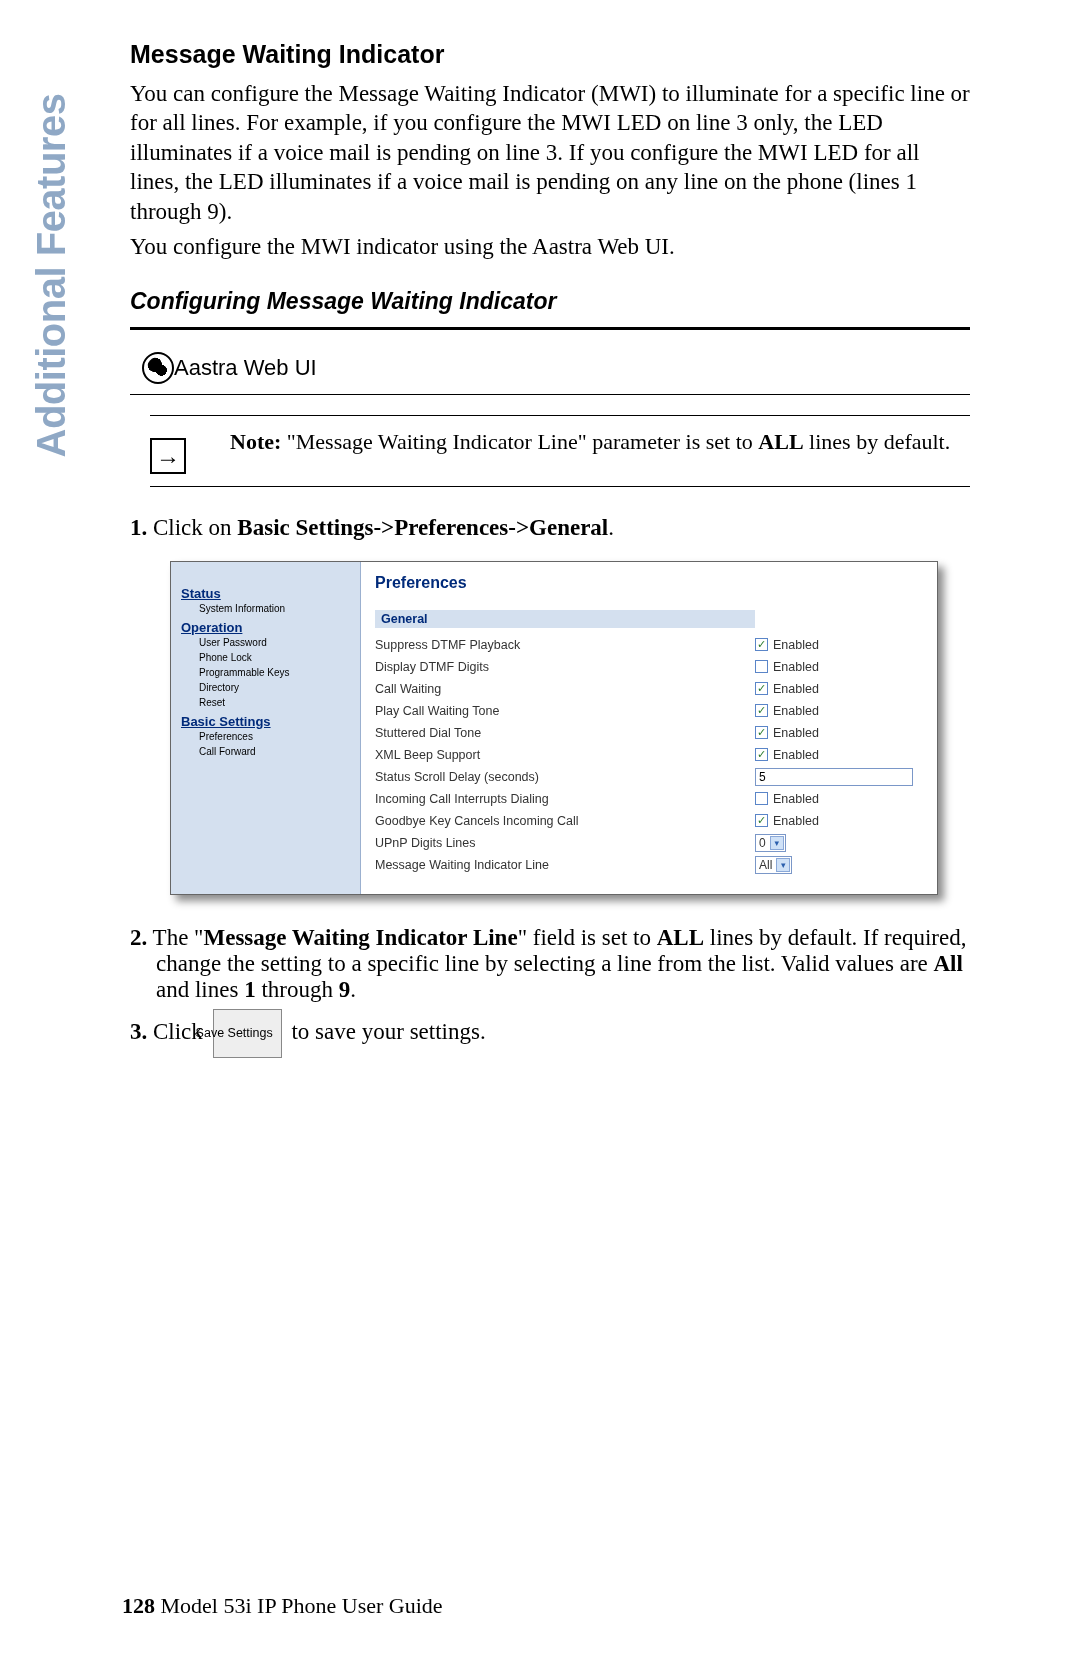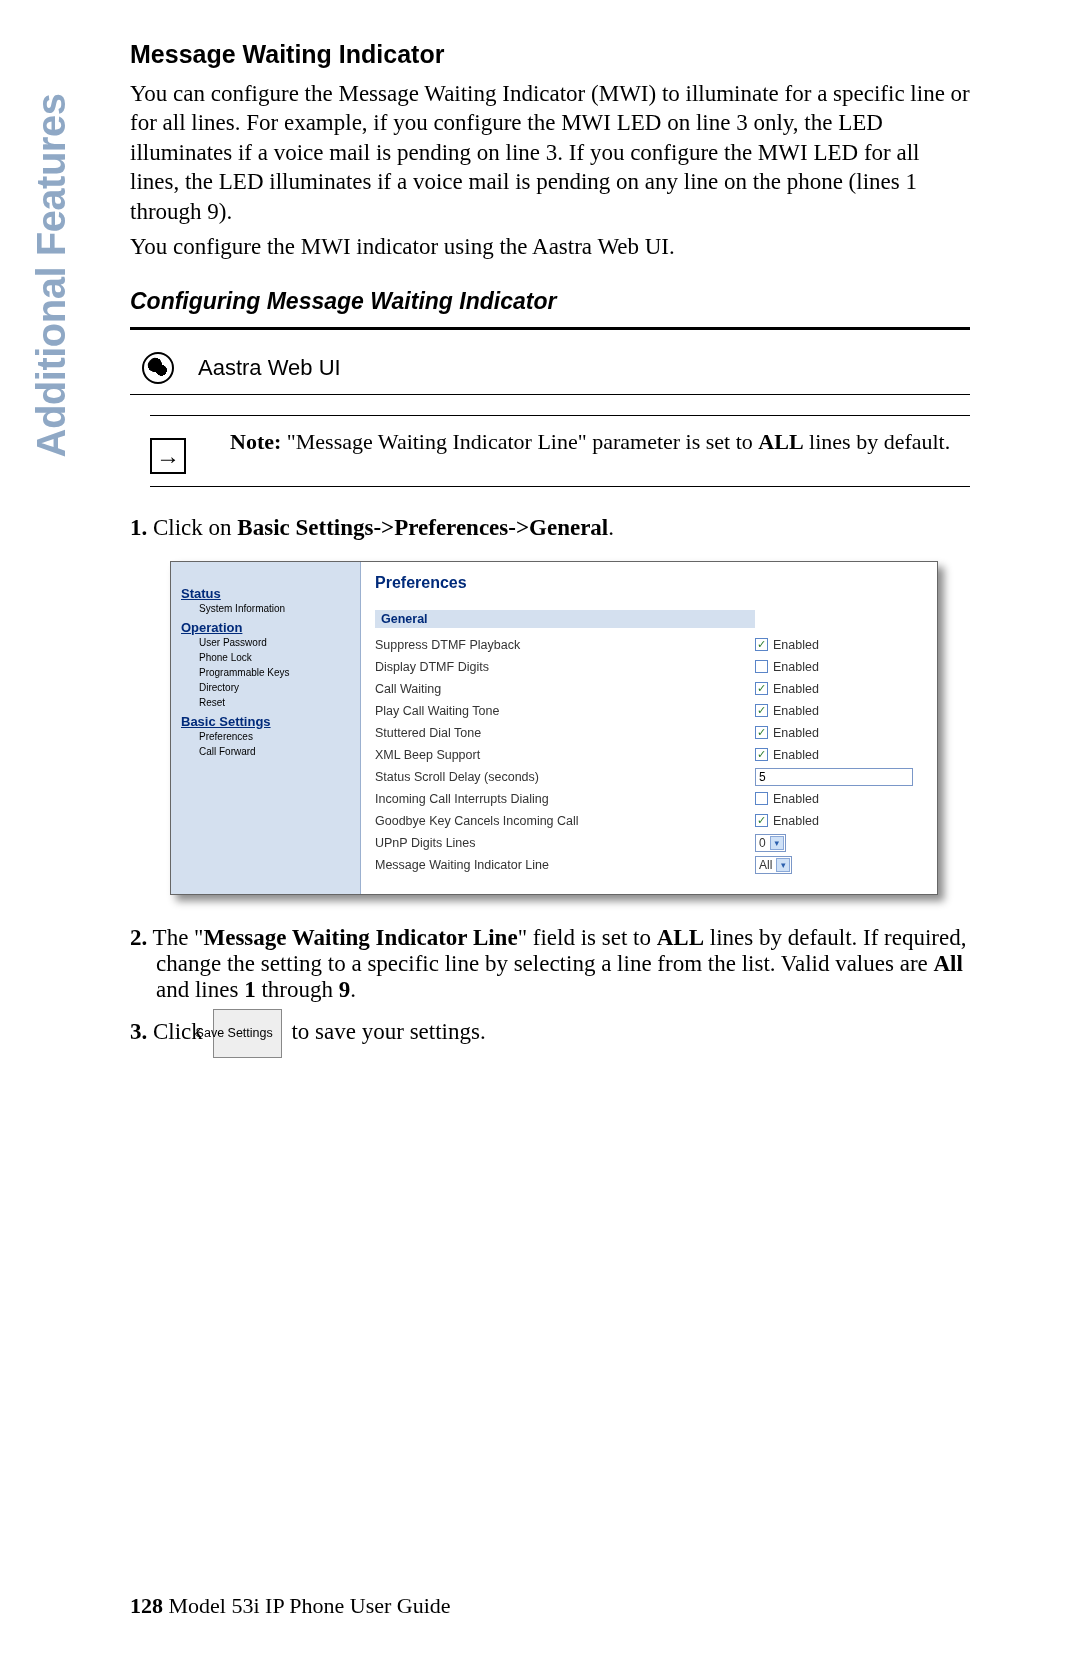--- a/index.html
+++ b/index.html
@@ -55,21 +55,21 @@
     font-size: 23px;
     margin: 26px 0 12px 0;
   }
   .rule-thick {
     border-top: 3px solid #000;
     margin: 0 0 18px 0;
   }
   .webui-row {
     display: flex;
     align-items: center;
-    gap: 24px;
+    gap: 0;
     padding: 4px 0 10px 12px;
   }
   .globe-icon {
     width: 32px; height: 32px;
     border: 2.5px solid #000;
     border-radius: 50%;
     position: relative;
     display: inline-block;
     flex-shrink: 0;
   }
@@ -239,21 +239,21 @@
     font-family: Arial, sans-serif;
     font-size: 12.5px;
     padding: 16px 8px;
     vertical-align: middle;
     margin: 0 4px;
     line-height: 1.2;
   }
   .footer {
     position: absolute;
     bottom: 50px;
-    left: 130px;
+    left: 122px;
     font-size: 22px;
   }
   .footer .pnum { font-weight: 700; }
 </style>
 </head>
 <body>
 
 <div class="page">
 
   <div class="sidebar-tab">

